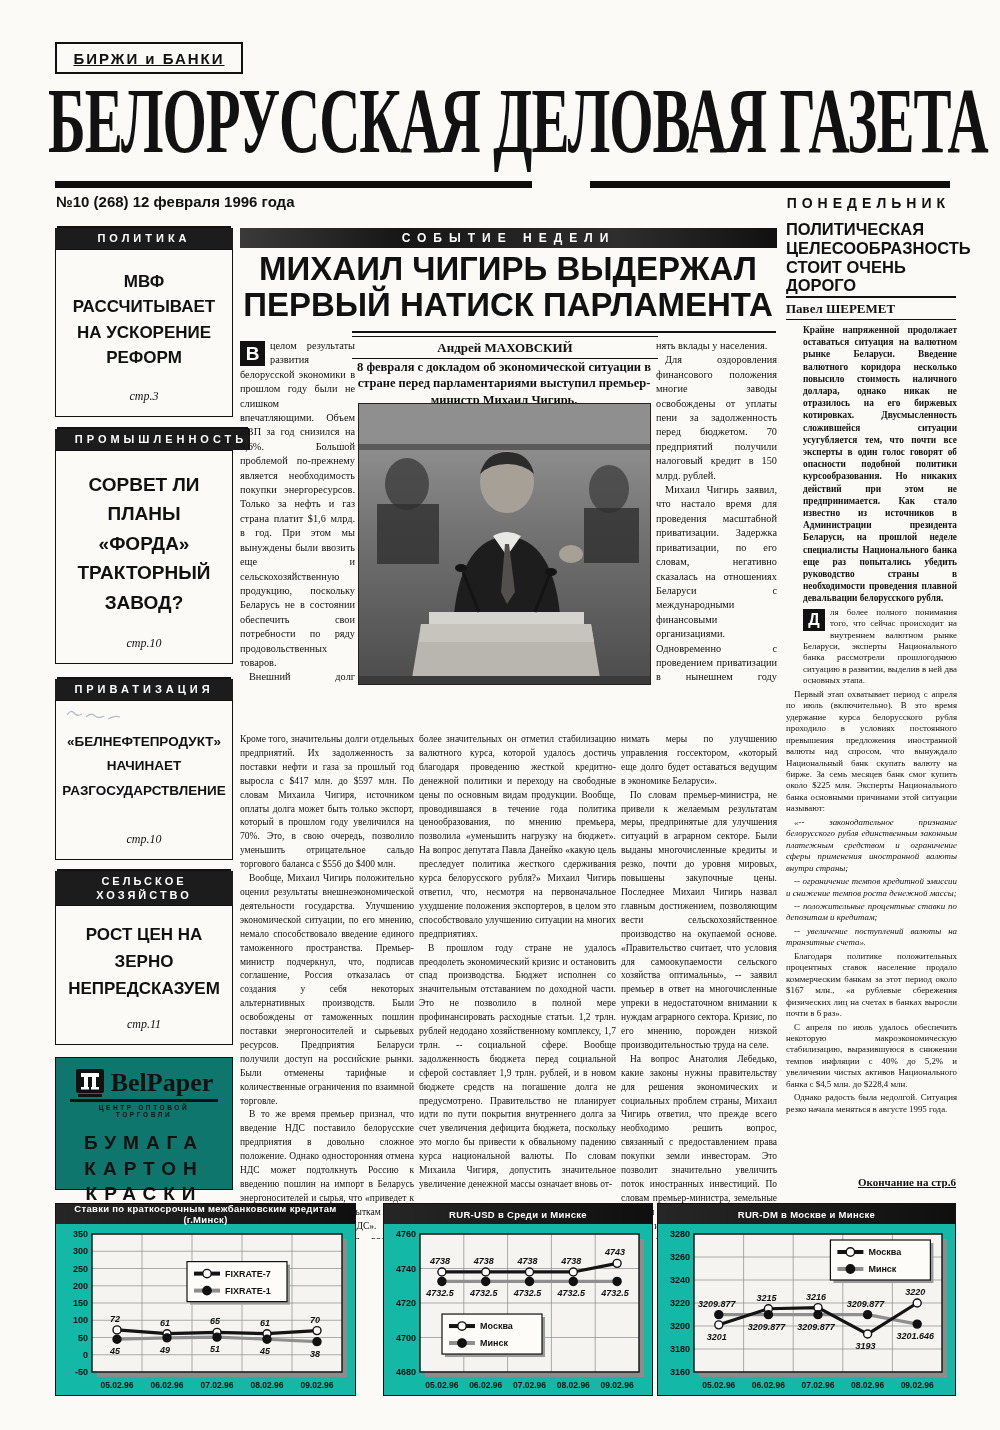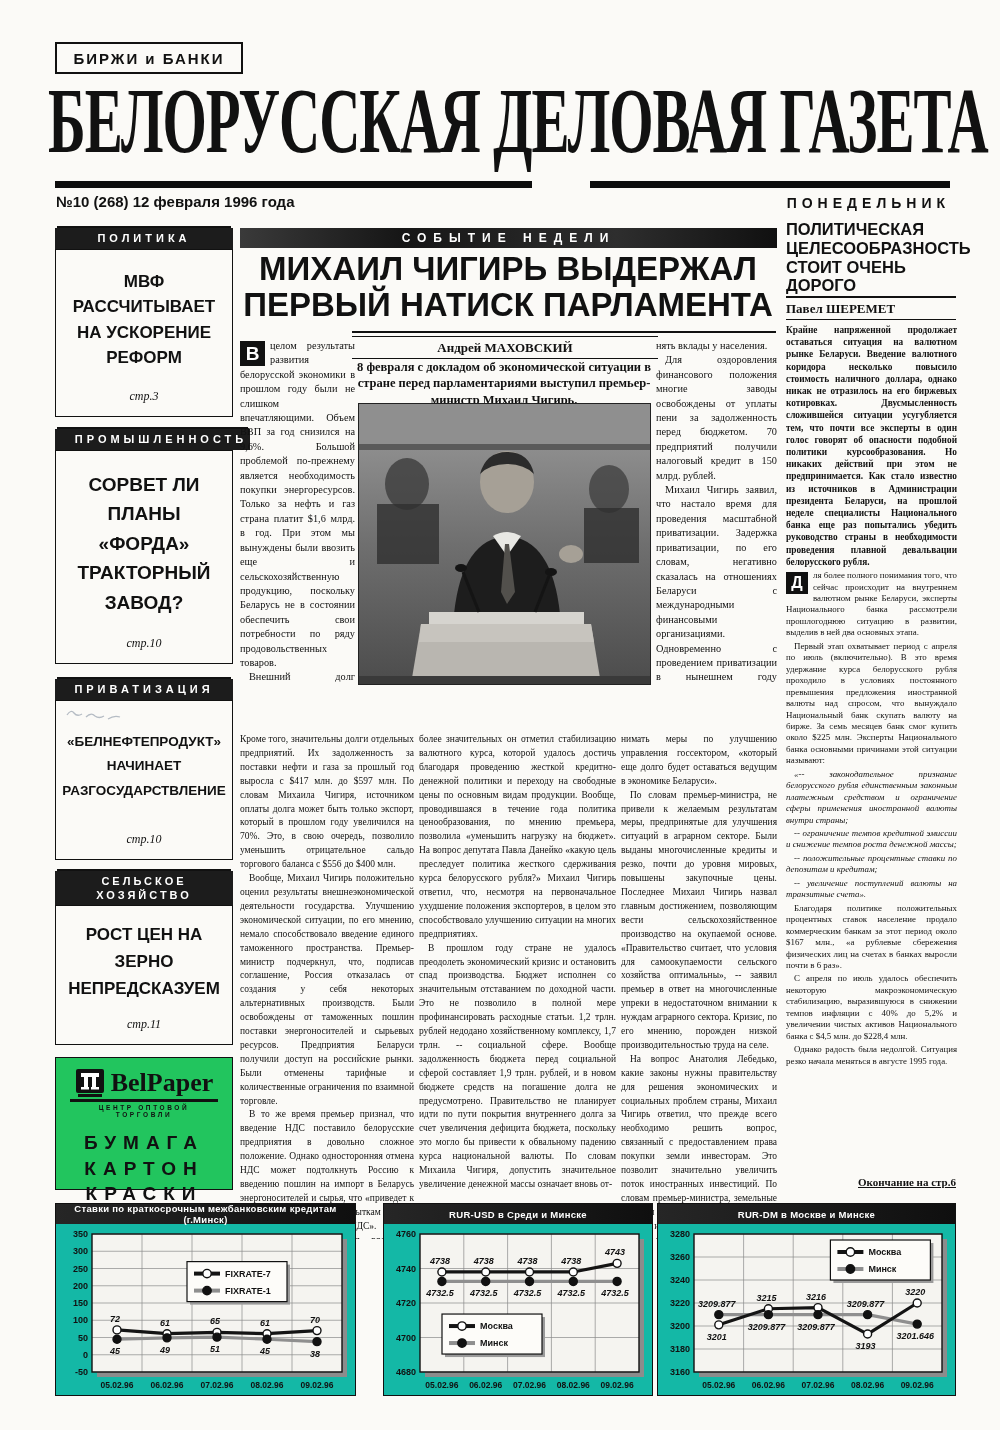--- a/index.html
+++ b/index.html
@@ -3,21 +3,21 @@
 <meta charset="utf-8">
 <style>
   html,body{margin:0;padding:0;background:#888;}
   .page{position:relative;width:1000px;height:1430px;background:#fbfaf7;color:#111;
         font-family:"Liberation Serif",serif;overflow:hidden;}
   .abs{position:absolute;}
 
   
   #kicker-box{left:55px;top:42px;width:184px;height:28px;border:2px solid #111;
     display:flex;align-items:center;justify-content:center;
-    font:bold 15px "Liberation Sans",sans-serif;letter-spacing:2px;background:#fbfaf7;}
+    font:bold 15px "Liberation Sans",sans-serif;letter-spacing:2px;background:#fbfaf7;text-decoration:underline;}
   #masthead-title{left:48px;top:74px;width:904px;text-align:center;white-space:nowrap;
     font:bold 57px/1 "Liberation Serif",serif;letter-spacing:-1px;
     transform:scaleY(1.62);transform-origin:center top;}
   #title-rule{left:55px;top:181px;width:895px;height:7px;display:flex;}
   #title-rule .seg1{width:477px;background:#0d0d0d;}
   #title-rule .gap{width:58px;}
   #title-rule .seg2{flex:1;background:#0d0d0d;}
   #issue-line{left:56px;top:193px;font:bold 15px "Liberation Sans",sans-serif;}
   #weekday{right:50px;top:195px;font:bold 14px "Liberation Sans",sans-serif;letter-spacing:5px;}
 
@@ -35,21 +35,21 @@
   #box1{top:249px;height:168px;} #bar1{top:228px;height:21px;}
   #box2{top:450px;height:214px;} #bar2{top:429px;height:21px;padding-left:17px;}
   #box3{top:700px;height:160px;} #bar3{top:679px;height:21px;}
   #box4{top:905px;height:140px;} #bar4{top:871px;height:34px;letter-spacing:3px;}
   #box1 .side-head{font-size:17px;line-height:1.5;}
   #box2 .side-head{font-size:19px;line-height:1.55;}
   #box3 .side-head{font-size:13.5px;line-height:1.8;}
   #box4 .side-head{font-size:17px;line-height:1.6;}
 
   #ad-box{top:1057px;height:133px;left:55px;width:178px;border:1.5px solid #111;
-    box-sizing:border-box;text-align:center;background:#22c55e;}
+    box-sizing:border-box;text-align:center;background:#0f766e;}
   .ad-logo-row{display:flex;align-items:center;justify-content:center;gap:6px;margin-top:10px;}
   .ad-brand{font:bold 26px "Liberation Serif",serif;letter-spacing:0;}
   .ad-tag{border-top:3px solid #111;margin:1px 14px 0 14px;padding-top:2px;
     font:bold 6.5px "Liberation Sans",sans-serif;letter-spacing:2.6px;}
   .ad-lines{margin-top:12px;font:bold 19px/1.35 "Liberation Sans",sans-serif;letter-spacing:7px;}
 
   .scribble{position:absolute;left:8px;top:6px;opacity:.55;}
 
   
   #main-kicker{left:240px;top:228px;width:537px;height:20px;
@@ -84,21 +84,21 @@
 
   
   #right-title{left:786px;top:220px;width:176px;
     font:bold 16.5px/1.14 "Liberation Sans",sans-serif;}
   #right-author{left:786px;top:296px;width:170px;border-top:2px solid #111;
     border-bottom:1px solid #111;padding:3px 0 2px 0;
     font:bold 13px "Liberation Serif",serif;}
   #right-body{left:786px;top:324px;width:171px;height:850px;overflow:hidden;
     font:8.9px/11.45px "Liberation Serif",serif;text-align:justify;}
   #right-body p{margin:0 0 2px 0;text-indent:8px;}
-  #right-body p.noind{text-indent:0;}
+  #right-body p.noind{text-indent:0;margin-left:17px;}
   #right-body .intro{font-weight:bold;font-size:9.3px;line-height:12.2px;}
   #right-body .bullet{font-style:italic;}
   #right-body .dc{width:22px;height:22px;font:bold 16px/22px "Liberation Sans",sans-serif;}
   #right-footer{left:786px;top:1176px;width:170px;text-align:right;
     font:bold 11px "Liberation Serif",serif;text-decoration:underline;}
 
   
   .chart-box{border:1.5px solid #111;background:#14b8a6;box-sizing:border-box;}
   #chart0{left:55px;top:1203px;width:301px;height:193px;}
   #chart1{left:383px;top:1203px;width:270px;height:193px;}

